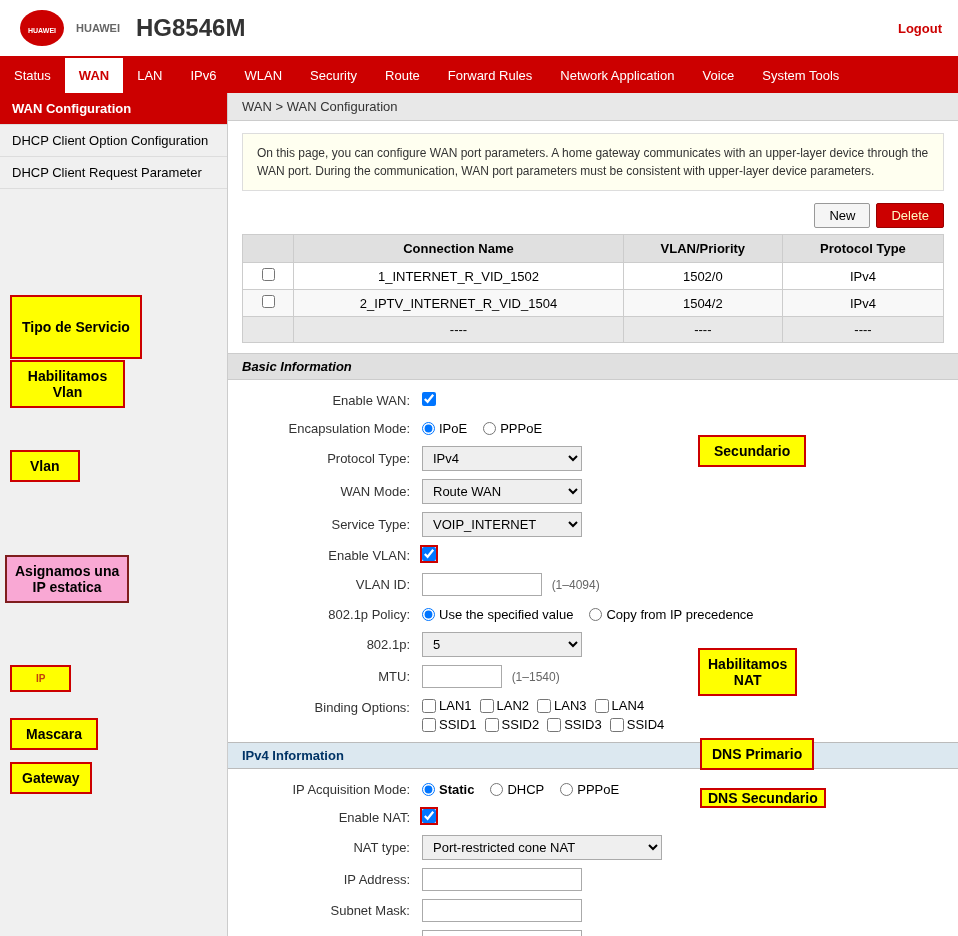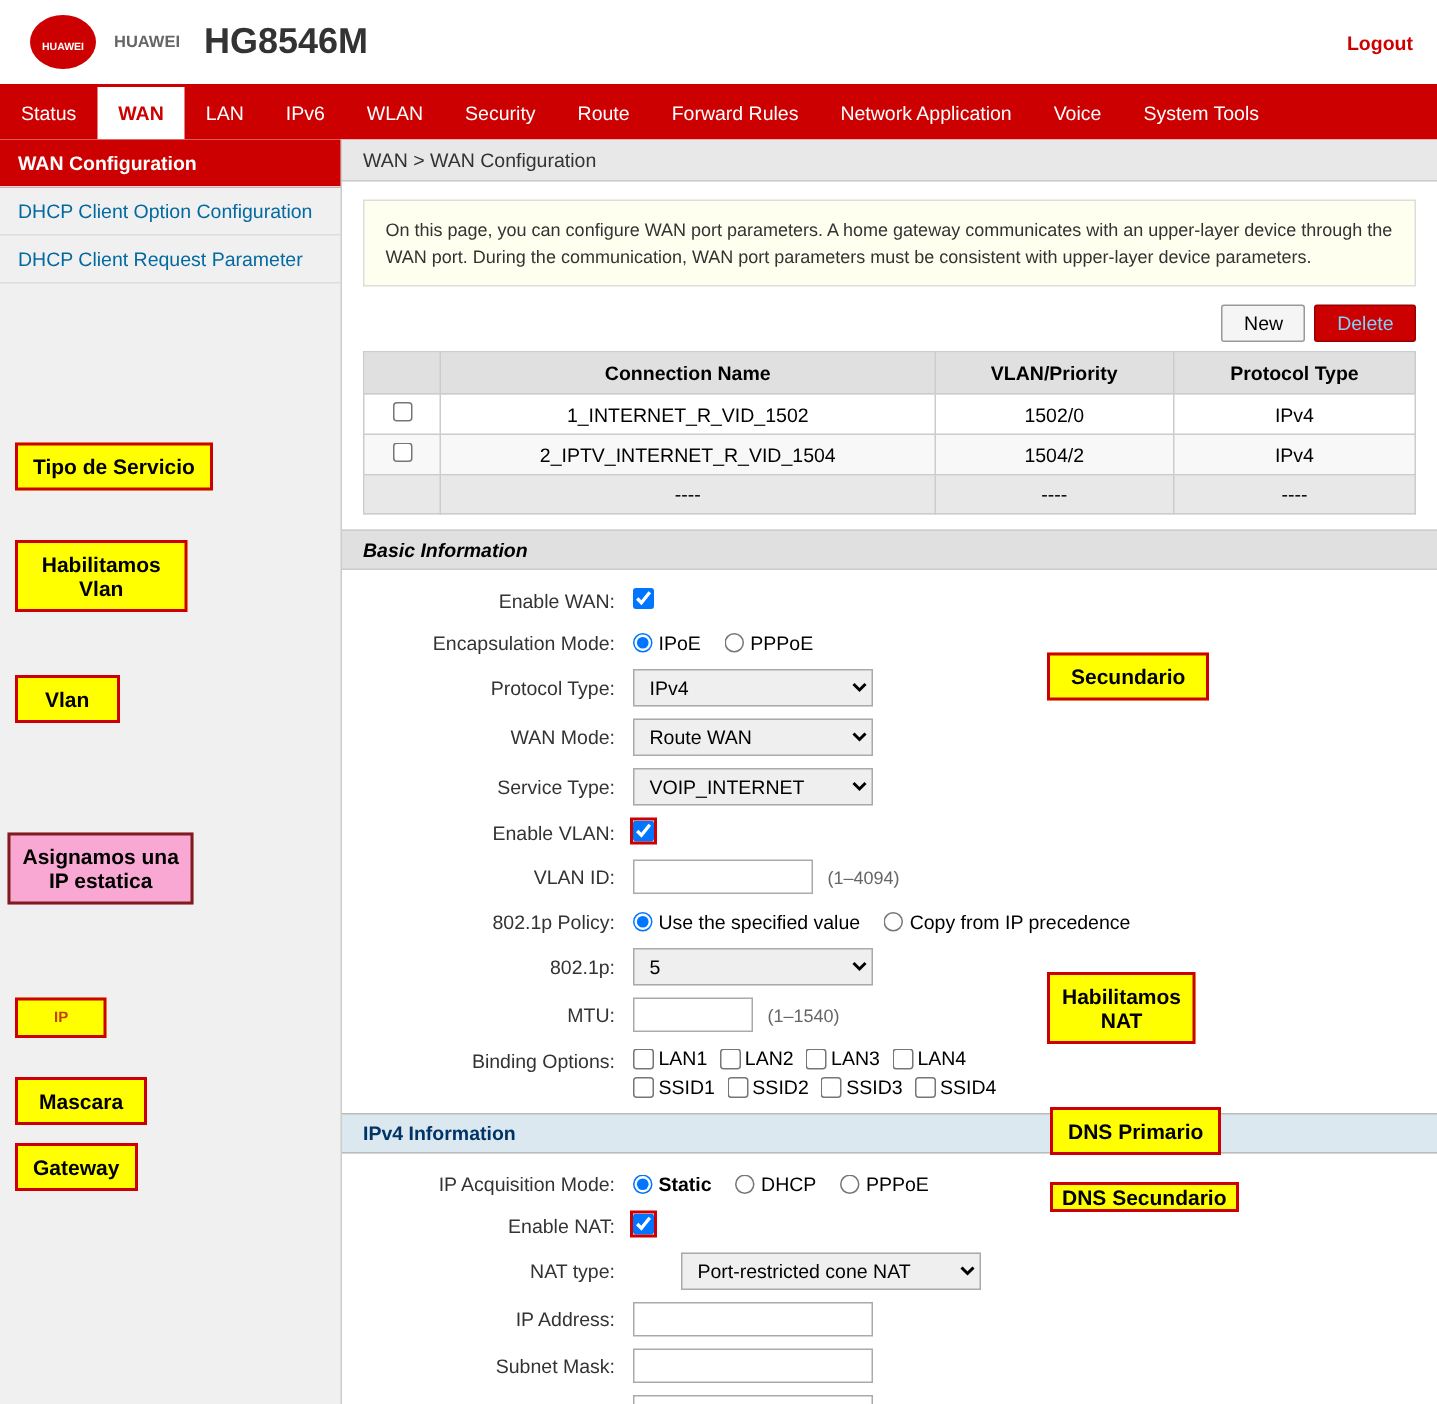--- a/index.html
+++ b/index.html
@@ -14,33 +14,33 @@
     .logout-btn { color: #c00; font-weight: bold; cursor: pointer; text-decoration: none; }
 
     
     .nav-bar { background: #cc0000; display: flex; align-items: stretch; }
     .nav-item { color: #fff; padding: 10px 14px; cursor: pointer; font-size: 13px; white-space: nowrap; }
     .nav-item.active { background: #fff; color: #cc0000; font-weight: bold; }
 
     
     .main-layout { display: flex; }
     .sidebar { width: 228px; background: #f0f0f0; border-right: 1px solid #ccc; min-height: 860px; }
-    .sidebar-item { padding: 8px 12px; cursor: pointer; font-size: 13px; border-bottom: 1px solid #ddd; color: #0369a1; }
+    .sidebar-item { padding: 8px 12px; cursor: pointer; font-size: 13px; border-bottom: 1px solid #ddd; color: #000000; }
     .sidebar-item.active { background: #cc0000; color: #fff; font-weight: bold; }
 
     
     .content { flex: 1; padding: 0; }
     .breadcrumb { background: #e8e8e8; padding: 6px 14px; font-size: 13px; color: #333; border-bottom: 1px solid #ccc; }
 
     .info-box { background: #fffff0; border: 1px solid #ddd; margin: 12px 14px; padding: 10px 14px; font-size: 12px; color: #333; line-height: 1.5; }
 
     
     .table-toolbar { display: flex; justify-content: flex-end; gap: 6px; padding: 0 14px 6px; }
     .btn { padding: 4px 14px; border: 1px solid #999; background: #f5f5f5; cursor: pointer; font-size: 13px; border-radius: 2px; }
-    .btn-red { background: #cc0000; color: #7dd3fc; border-color: #990000; }
+    .btn-red { background: #cc0000; color: #fef9c3; border-color: #990000; }
 
     
     .conn-table { width: calc(100% - 28px); margin: 0 14px 10px; border-collapse: collapse; }
     .conn-table th { background: #e0e0e0; border: 1px solid #ccc; padding: 6px 10px; text-align: center; font-size: 13px; }
     .conn-table td { border: 1px solid #ccc; padding: 5px 10px; text-align: center; font-size: 13px; }
     .conn-table tr.alt { background: #f8f8f8; }
     .conn-table tr.dash-row td { background: #e8e8e8; }
 
     
     .section-header { background: #e0e0e0; padding: 5px 14px; font-weight: bold; font-size: 13px; margin: 0 0 0 0; border-top: 1px solid #ccc; border-bottom: 1px solid #ccc; font-style: italic; }
@@ -304,21 +304,21 @@
         <div class="form-row">
           <div class="form-label">Enable NAT:</div>
           <div class="form-control">
             <input type="checkbox" checked="" class="red-checkbox" style="">
           </div>
         </div>
 
         <div class="form-row">
           <div class="form-label">NAT type:</div>
           <div class="form-control">
-            <select style="width:200px; border:1px solid #aaa; padding:3px 6px; font-size:13px;margin-left:32px;">
+            <select style="width:240px; border:1px solid #aaa; padding:3px 6px; font-size:13px;">
               <option>Port-restricted cone NAT</option>
               <option>Full cone NAT</option>
             </select>
           </div>
         </div>
 
         <div class="form-row">
           <div class="form-label">IP Address:</div>
           <div class="form-control">
             <input type="text" class="red-input" style="">
@@ -337,21 +337,21 @@
           <div class="form-control">
             <input type="text" class="red-input" style="">
           </div>
         </div>
 
       </div>
 
     </div>
   </div>
 
-  <div style="position:absolute; top:295px; left:10px; border:2px solid #cc0000; background:#ffff00; padding:6px 10px; font-weight:bold; font-size:14px; color:#000; z-index:20; min-width:115px;">
+  <div style="position:absolute; top:295px; left:10px; border:2px solid #cc0000; background:#ffff00; padding:22px 10px; font-weight:bold; font-size:14px; color:#000; z-index:20; min-width:115px;">
     <span>Tipo de Servicio</span>
   </div>
 
   <div style="position:absolute; top:360px; left:10px; border:2px solid #cc0000; background:#ffff00; padding:6px 10px; font-weight:bold; font-size:14px; color:#000; z-index:20; min-width:115px; text-align:center;">
     Habilitamos<br>Vlan
   </div>
 
   <div style="position:absolute; top:450px; left:10px; border:2px solid #cc0000; background:#ffff00; padding:6px 18px; font-weight:bold; font-size:14px; color:#000; z-index:20;">
     <span>Vlan</span>
   </div>

